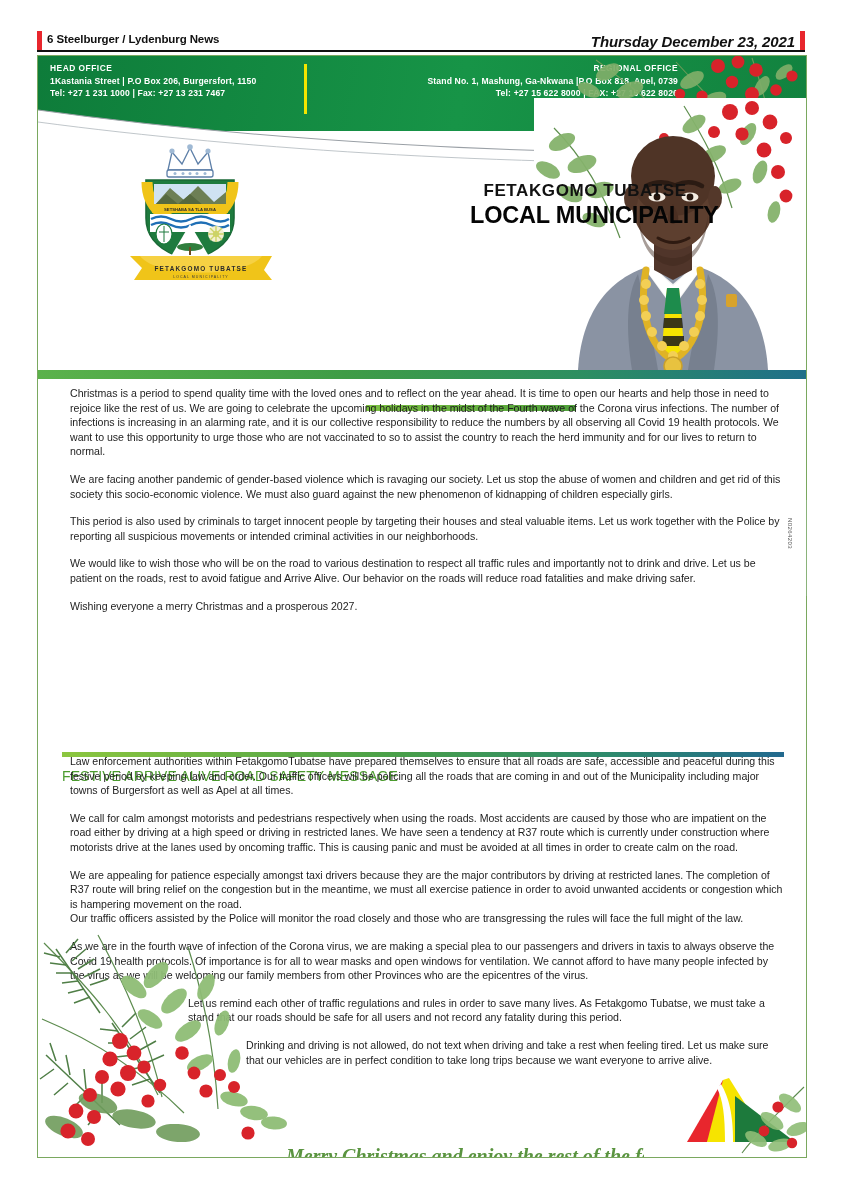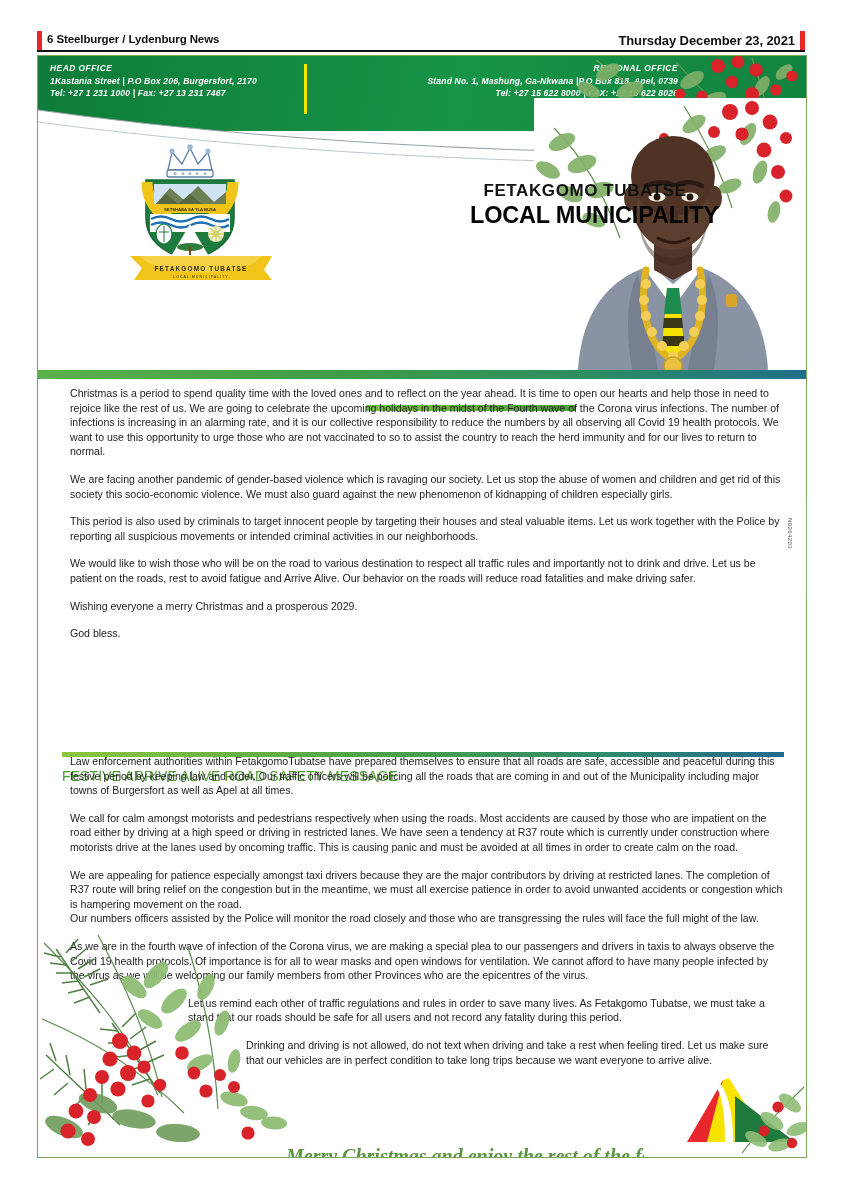--- a/index.html
+++ b/index.html
@@ -22,34 +22,34 @@
     position:absolute;left:0;top:0px;width:5px;height:19px;background:#e8262d;
   }
   .masthead .tick-r{
     position:absolute;right:0;top:0px;width:5px;height:19px;background:#e8262d;
   }
   .masthead .mh-left{
     position:absolute;left:10px;top:2px;font-size:11.5px;font-weight:bold;
     letter-spacing:-0.1px;color:#111;white-space:nowrap;
   }
   .masthead .mh-right{
-    position:absolute;right:10px;top:2px;font-size:13px;font-weight:bold;
-    letter-spacing:-0.1px;color:#111;white-space:nowrap;text-align:right;
+    position:absolute;right:10px;top:2px;font-size:15px;font-weight:bold;
+    letter-spacing:-0.1px;color:#111;white-space:nowrap;text-align:right;font-style:italic;
   }
 
   
   .advert{
     position:absolute;left:37px;top:55px;width:768px;height:1101px;
     border:1px solid #7aa85f;background:#ffffff;overflow:hidden;
   }
 
   
   .hdr-band{
     position:absolute;left:0;top:0;width:768px;height:75px;
-    background:#15823f;overflow:hidden;font-style:italic;
+    background:#15823f;overflow:hidden;
   }
   .hdr-band .band-grad{
     position:absolute;left:0;top:0;width:768px;height:75px;
     background:linear-gradient(100deg,#0e7c3a 0%, #179447 55%, #12823f 100%);
   }
   
   .swoosh{
     position:absolute;left:0;top:48px;width:768px;height:64px;overflow:hidden;
   }
   .swoosh svg{display:block;}
@@ -181,21 +181,21 @@
     <div class="rule-top"></div>
   </div>
 
   <div class="advert">
 
     <div class="hdr-band">
       <div class="band-grad"></div>
       <div class="divider-v"></div>
       <div class="office head">
         <span class="ttl">HEAD OFFICE</span>
-        <span>1Kastania Street | P.O Box 206, Burgersfort, 2170</span><br>
+        <span>1Kastania Street | P.O Box 206, Burgersfort, 1150</span><br>
         <span>Tel: +27 1 231 1000 | Fax: +27 13 231 7467</span>
       </div>
       <div class="office reg">
         <span class="ttl">REGIONAL OFFICE</span>
         <span>Stand No. 1, Mashung, Ga-Nkwana  |P.O Box 818, Apel, 0739</span><br>
         <span>Tel: +27 15 622 8000 | FAX: +27 15 622 8026</span>
       </div>
     </div>
 
     <div class="swoosh">
@@ -413,32 +413,31 @@
 
     <div class="hero-strip"></div>
 
     <div class="script-rule"></div>
 
     <div class="body-col">
       <p class="copy">Christmas is a period to spend quality time with the loved ones and to reflect on the year ahead. It is time to open our hearts and help those in need to rejoice like the rest of us. We are going to celebrate the upcoming holidays in the midst of the Fourth wave of the Corona virus infections. The number of infections is increasing in an alarming rate, and it is our collective responsibility to reduce the numbers by all observing all Covid 19 health protocols. We want to use this opportunity to urge those who are not vaccinated to so to assist the country to reach the herd immunity and for our lives to return to normal.</p>
       <p class="copy">We are facing another pandemic of gender-based violence which is ravaging our society. Let us stop the abuse of women and children and get rid of this society this socio-economic violence. We must also guard against the new phenomenon of kidnapping of children especially girls.</p>
       <p class="copy">This period is also used by criminals to target innocent people by targeting their houses and steal valuable items. Let us work together with the Police by reporting all suspicious movements or intended criminal activities in our neighborhoods.</p>
       <p class="copy">We would like to wish those who will be on the road to various destination to respect all traffic rules and importantly not to drink and drive. Let us be patient on the roads, rest to avoid fatigue and Arrive Alive. Our behavior on the roads will reduce road fatalities and make driving safer.</p>
-      <p class="copy">Wishing everyone a merry Christmas and a prosperous 2029.</p>
-      <p class="copy">God bless.</p>
+      <p class="copy">Wishing everyone a merry Christmas and a prosperous 2027.</p>
     </div>
 
     <div class="sec-rule"></div>
     <div class="sec-head">FESTIVE ARRIVE ALIVE ROAD SAFETY MESSAGE</div>
 
     <div class="body-col" style="top:698px;">
       <p class="copy">Law enforcement authorities within FetakgomoTubatse have prepared themselves to ensure that all roads are safe, accessible and peaceful during this festive period by keeping law and order. Our traffic officers will be policing all the roads that are coming in and out of the Municipality including major towns of Burgersfort as well as Apel at all times.</p>
       <p class="copy">We call for calm amongst motorists and pedestrians respectively when using the roads. Most accidents are caused by those who are impatient on the road either by driving at a high speed or driving in restricted lanes. We have seen a tendency at R37 route which is currently under construction where motorists drive at the lanes used by oncoming traffic. This is causing panic and must be avoided at all times in order to create calm on the road.</p>
       <p class="copy" style="margin-bottom:0;">We are appealing for patience especially amongst taxi drivers because they are the major contributors by driving at restricted lanes. The completion of R37 route will bring relief on the congestion but in the meantime, we must all exercise patience in order to avoid unwanted accidents or congestion which is hampering movement on the road.</p>
-      <p class="copy">Our numbers officers assisted by the Police will monitor the road closely and those who are transgressing the rules will face the full might of the law.</p>
+      <p class="copy">Our traffic officers assisted by the Police will monitor the road closely and those who are transgressing the rules will face the full might of the law.</p>
       <p class="copy">As we are in the fourth wave of infection of the Corona virus, we are making a special plea to our passengers and drivers in taxis to always observe the Covid 19 health protocols. Of importance is for all to wear masks and open windows for ventilation. We cannot afford to have many people infected by the virus as we will be welcoming our family members from other Provinces who are the epicentres of the virus.</p>
       <p class="copy indent-a">Let us remind each other of traffic regulations and rules in order to save many lives. As Fetakgomo Tubatse, we must take a stand that our roads should be safe for all users and not record any fatality during this period.</p>
       <p class="copy indent-b">Drinking and driving is not allowed, do not text when driving and take a rest when feeling tired. Let us make sure that our vehicles are in perfect condition to take long trips because we want everyone to arrive alive.</p>
     </div>
 
     <div class="closing-script">
       <svg width="360" height="34" viewBox="0 0 360 34">
         <text x="2" y="25" font-size="20" font-style="italic" font-family="Liberation Serif, serif" fill="#5a9440" font-weight="bold">Merry Christmas and enjoy the rest of the festive season.</text>
       </svg>
     </div>

